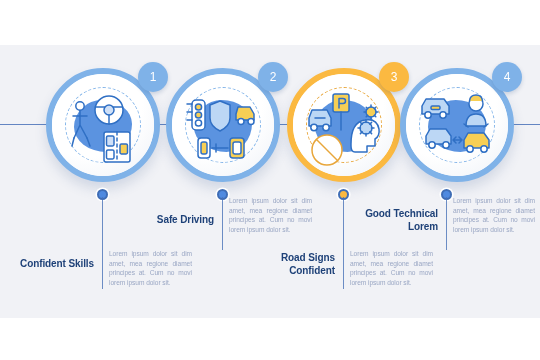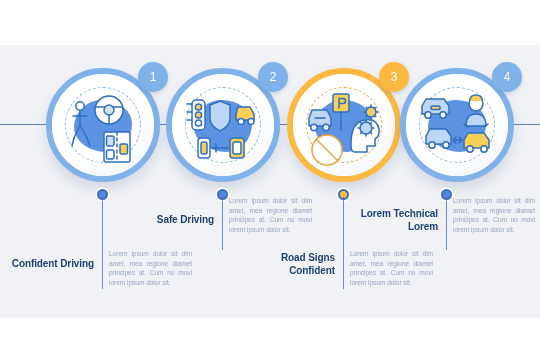--- a/index.html
+++ b/index.html
@@ -97,21 +97,21 @@
           <rect x="54.5" y="62" width="7.5" height="10" rx="1.4" fill="#cfe0f7"></rect>
           <rect x="54.5" y="76" width="7.5" height="9" rx="1.4" fill="#ffffff"></rect>
           <rect x="68" y="70" width="7.5" height="10" rx="1.4" fill="#f7cf55"></rect>
         </g>
       </svg>
     </div>
     <div class="badge">1</div>
   </div>
   <div class="dot" style="left:97px;top:189px"></div>
   <div class="vline" style="left:102px;top:197px;height:92px"></div>
-  <div class="title" style="left:8px;top:258px;width:86px">Confident Driving</div>
+  <div class="title" style="left:8px;top:258px;width:86px">Confident Skills</div>
   <div class="body" style="left:109px;top:249px;width:83px">Lorem ipsum dolor sit dim amet, mea regione diamet principes at. Cum no movi lorem ipsum dolor sit.</div>
 
   <div class="node" style="left:166px">
     <div class="ring"></div>
     <div class="inner">
       <div class="dashring"></div>
       <div class="blob"></div>
       <svg class="art" viewBox="0 0 102 102">
         <g fill="none" stroke="#2f6fc4" stroke-width="1.5" stroke-linecap="round" stroke-linejoin="round">
           <rect x="20" y="26" width="13" height="30" rx="4" fill="#ffffff"></rect>
@@ -191,16 +191,16 @@
           <circle cx="64" cy="75" r="3.2" fill="#ffffff"></circle>
           <circle cx="78" cy="75" r="3.2" fill="#ffffff"></circle>
           <path d="M47 66 L56 66 M47 66 L50 63 M47 66 L50 69 M56 66 L53 63 M56 66 L53 69"></path>
         </g>
       </svg>
     </div>
     <div class="badge">4</div>
   </div>
   <div class="dot" style="left:441px;top:189px"></div>
   <div class="vline" style="left:446px;top:197px;height:53px"></div>
-  <div class="title" style="left:352px;top:208px;width:86px"><span>Lorem Technical</span><br><span>Lorem</span></div>
+  <div class="title" style="left:352px;top:208px;width:86px"><span>Good Technical</span><br><span>Lorem</span></div>
   <div class="body" style="left:453px;top:196px;width:82px">Lorem ipsum dolor sit dim amet, mea regione diamet principes at. Cum no movi lorem ipsum dolor sit.</div>
 
 </div>
 
 </body></html>

